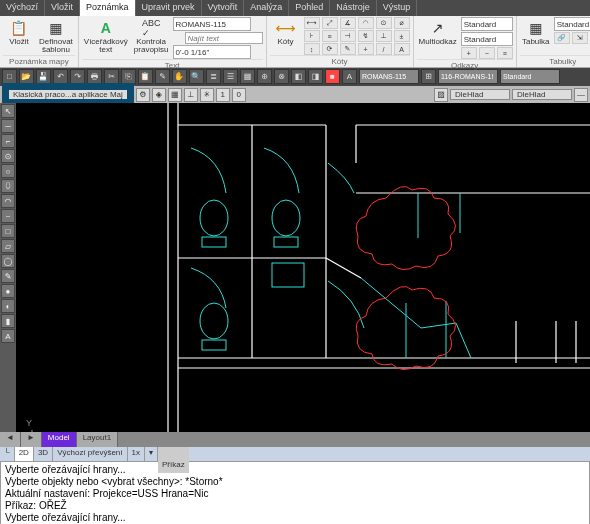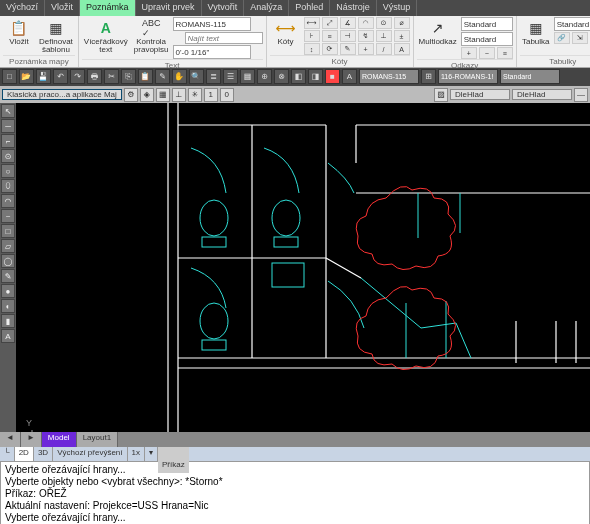--- a/index.html
+++ b/index.html
@@ -1,21 +1,21 @@
 <!DOCTYPE html>
 <html><head>
 <meta charset="utf-8">
 <style>
 * { box-sizing: border-box; margin: 0; padding: 0; font-family: "Segoe UI", Tahoma, sans-serif; }
 body { width: 590px; height: 524px; background: #4a4a4a; overflow: hidden; font-size: 10px; color: #333; }
 
 
 .main-tabs { display: flex; background: #4a4a4a; height: 16px; text-align: right; }
 .main-tabs .tab { padding: 2px 6px; font-size: 9px; color: #ddd; cursor: pointer; border-right: 1px solid #666; }
-.main-tabs .tab.active { background: #86efac; color: #222; }
+.main-tabs .tab.active { background: #ffffff; color: #222; }
 
 
 .ribbon { display: flex; background: #f0f0f0; height: 52px; border-bottom: 1px solid #aaa; }
 .panel { display: flex; flex-direction: column; border-right: 1px solid #ccc; padding: 1px 3px; position: relative; }
 .panel-content { display: flex; gap: 2px; flex: 1; align-items: flex-start; }
 .panel-label { font-size: 8px; color: #666; text-align: center; padding-top: 1px; border-top: 1px solid #ddd; }
 .bigbtn { display: flex; flex-direction: column; align-items: center; padding: 1px 2px; cursor: pointer; min-width: 32px; }
 .bigbtn .ico { width: 20px; height: 20px; display: flex; align-items: center; justify-content: center; font-size: 14px; }
 .bigbtn .lbl { font-size: 8px; text-align: center; line-height: 1; }
 .smallstack { display: flex; flex-direction: column; gap: 1px; }
@@ -220,21 +220,21 @@
   <div class="qbtn">⊞</div>
   <div class="dd" style="background:#888">
       <span>116-ROMANS-1!</span>
     </div>
   <div class="dd">
       <span>Standard</span>
     </div>
 </div>
 
 <div class="subbar">
-  <div class="slabel" style="background:#ddd;border:1px solid #0c4a6e">Klasická praco...a aplikace Maj</div>
+  <div class="slabel" style="background:#ddd;border:7px solid #0c4a6e">Klasická praco...a aplikace Maj</div>
   <div class="sbtn">⚙</div>
   <div class="sbtn">◈</div>
   <div class="sbtn">▦</div>
   <div class="sbtn">⊥</div>
   <div class="sbtn">✳</div>
   <div class="sbtn">1</div>
   <div class="sbtn">0</div>
   <div style="flex:1"></div>
   <div class="sbtn">▨</div>
   <div class="slabel" style="background:#ddd;border:1px solid #888;min-width:60px">DleHlad</div>
@@ -337,16 +337,16 @@
   <div class="sitem">3D</div>
   <div class="sitem">Výchozí převýšení</div>
   <div class="sitem">1x</div>
   <div class="sitem">▾</div>
   <div class="prikaz">Příkaz</div>
 </div>
 
 <div class="cmd">
   <span class="prompt">Vyberte ořezávající hrany...</span>
   <span class="prompt">Vyberte objekty nebo &lt;vybrat všechny&gt;: *Storno*</span>
+  <span class="prompt">Aktuální nastavení: Projekce=USS Hrana=Nic</span>
   <span class="prompt">Příkaz: OŘEŽ</span>
-  <span class="prompt">Aktuální nastavení: Projekce=USS Hrana=Nic</span>
   <span class="prompt">Vyberte ořezávající hrany...</span>
 </div>
 
 </body></html>

